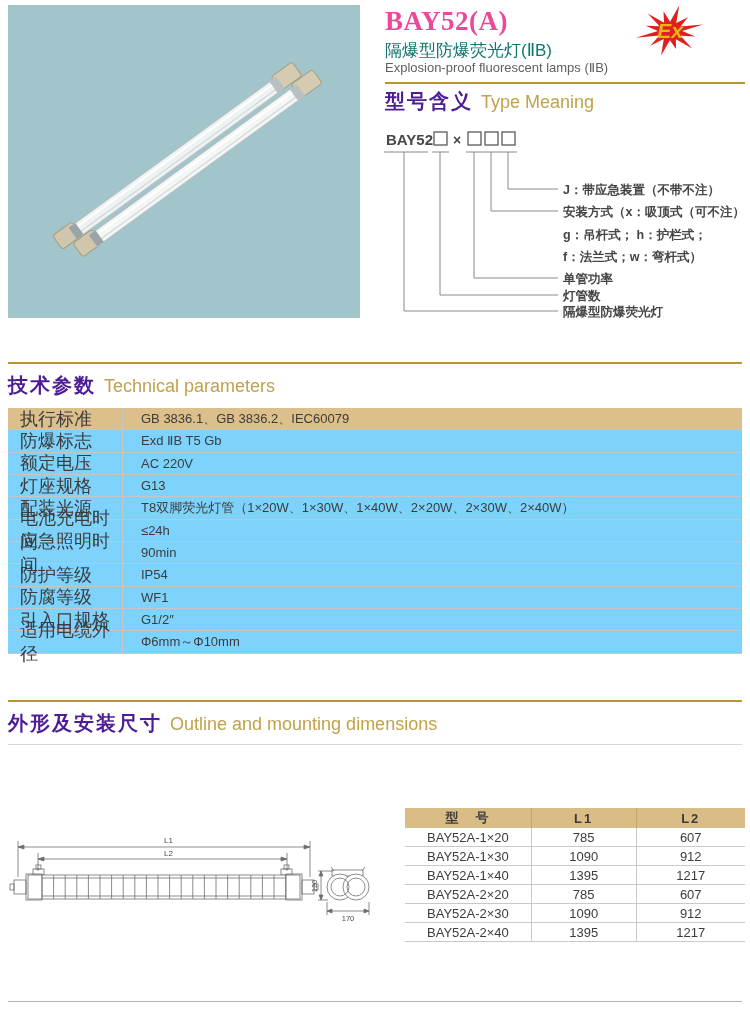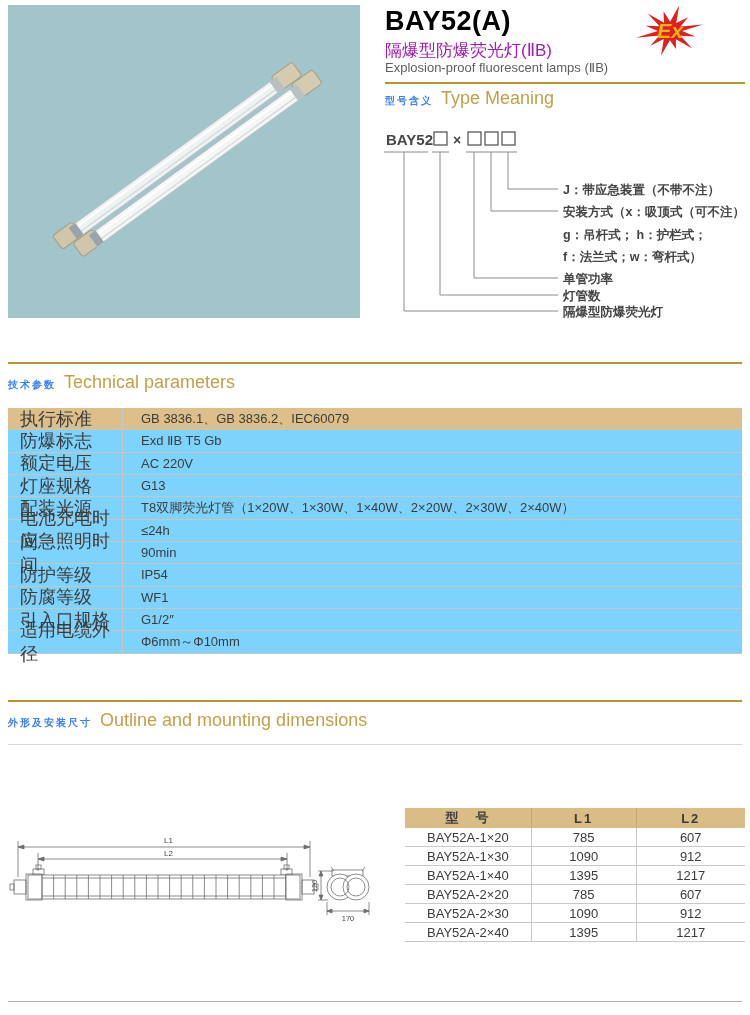--- a/index.html
+++ b/index.html
@@ -1,28 +1,28 @@
 <!DOCTYPE html>
 <html><head>
 <meta charset="utf-8">
 <style>
   html,body{margin:0;padding:0;background:#ffffff;}
   body{font-family:"Liberation Sans","DejaVu Sans",sans-serif;color:#3c3c3c;}
   .page{position:relative;width:750px;height:1015px;background:#ffffff;overflow:hidden;}
   .abs{position:absolute;}
 
   
-  .title{font-size:27px;font-weight:bold;color:#000000;letter-spacing:.5px;}
-  .subtitle-cn{font-size:17px;color:#a21caf;}
+  .title{font-size:27px;font-weight:bold;color:#ec4899;letter-spacing:.5px;font-family:Liberation Serif, serif;}
+  .subtitle-cn{font-size:17px;color:#0f766e;}
   .subtitle-en{font-size:13px;color:#606060;}
 
   .gold-rule{background:#b8952f;height:2px;}
   .gray-rule{background:#c9c9c9;height:1px;}
 
-  .sec-head .cn{font-size:10px;font-weight:bold;color:#3b82f6;letter-spacing:2px;}
+  .sec-head .cn{font-size:20px;font-weight:bold;color:#4c1d95;letter-spacing:2px;}
   .sec-head .en{font-size:18px;color:#c0a24a;margin-left:8px;}
 
   
   .tm-label{position:absolute;left:183px;font-size:12.5px;font-weight:bold;color:#454545;white-space:nowrap;}
 
   
   .tp-table{width:734px;}
   .tp-row{display:flex;align-items:stretch;height:22.33px;box-sizing:border-box;border-bottom:1px solid #c6c6c6;background:#7dd3fc;}
   .tp-row.first{background:#dcbf8b;}
   .tp-label{width:102px;padding-left:12px;display:flex;align-items:center;font-size:18px;color:#3c3c3c;}

